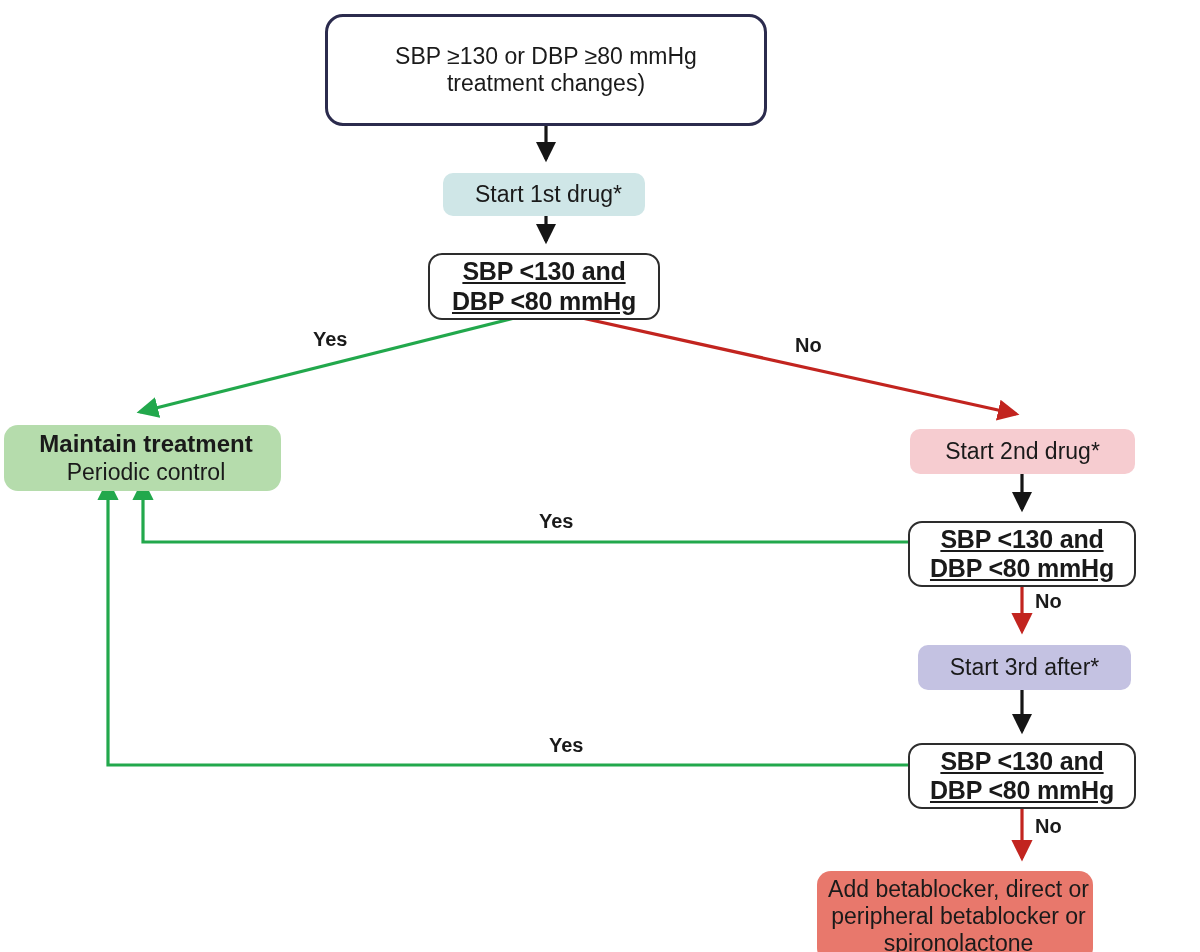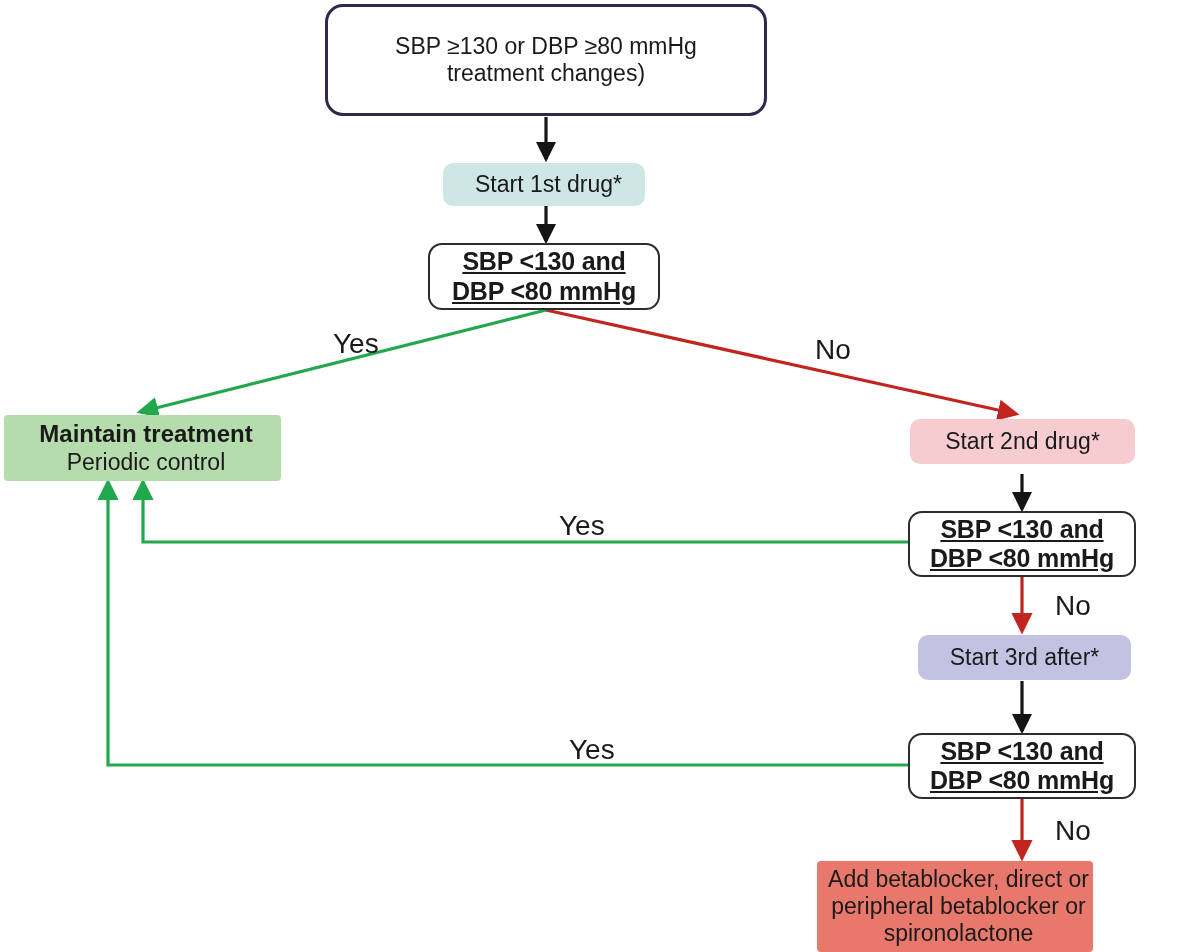--- a/index.html
+++ b/index.html
@@ -28,20 +28,21 @@
   .node {
     position: absolute;
     box-sizing: border-box;
     display: flex;
     flex-direction: column;
     align-items: center;
     justify-content: center;
     text-align: center;
     color: #1a1a1a;
     line-height: 1.18;
+    margin-top: 10px;
   }
   .node .ln { display: block; white-space: nowrap; }
 
   
   .node-start {
     border: 3px solid #2b2b4d;
     border-radius: 18px;
     background: #ffffff;
     font-size: 23px;
     font-weight: 400;
@@ -56,32 +57,31 @@
     letter-spacing: -0.2px;
     text-decoration: underline;
   }
   
   .node-fill {
     border: none;
     border-radius: 10px;
     font-size: 23px;
     font-weight: 400;
   }
-  .node-fill.rounded-lg { border-radius: 4px; padding-left: 7px; }
+  .node-fill.rounded-lg { border-radius: 14px; padding-left: 7px; }
 
   .node .bold { font-weight: 700; font-size: 24px; }
   .node .reg  { font-weight: 400; font-size: 23px; }
 
   .edge-label {
     position: absolute;
-    font-size: 28px;
+    font-size: 20px;
     color: #1a1a1a;
-    font-weight: 400;
+    font-weight: 700;
     white-space: nowrap;
-    margin-left: 20px;
   }
 </style>
 </head>
 <body>
 
 <div id="canvas">
 
   <svg class="edges" viewBox="0 0 1200 952" xmlns="http://www.w3.org/2000/svg">
     <defs>
       <marker id="ah-black" viewBox="0 0 12 12" refX="9.2" refY="6" markerWidth="7" markerHeight="7" orient="auto-start-reverse">

